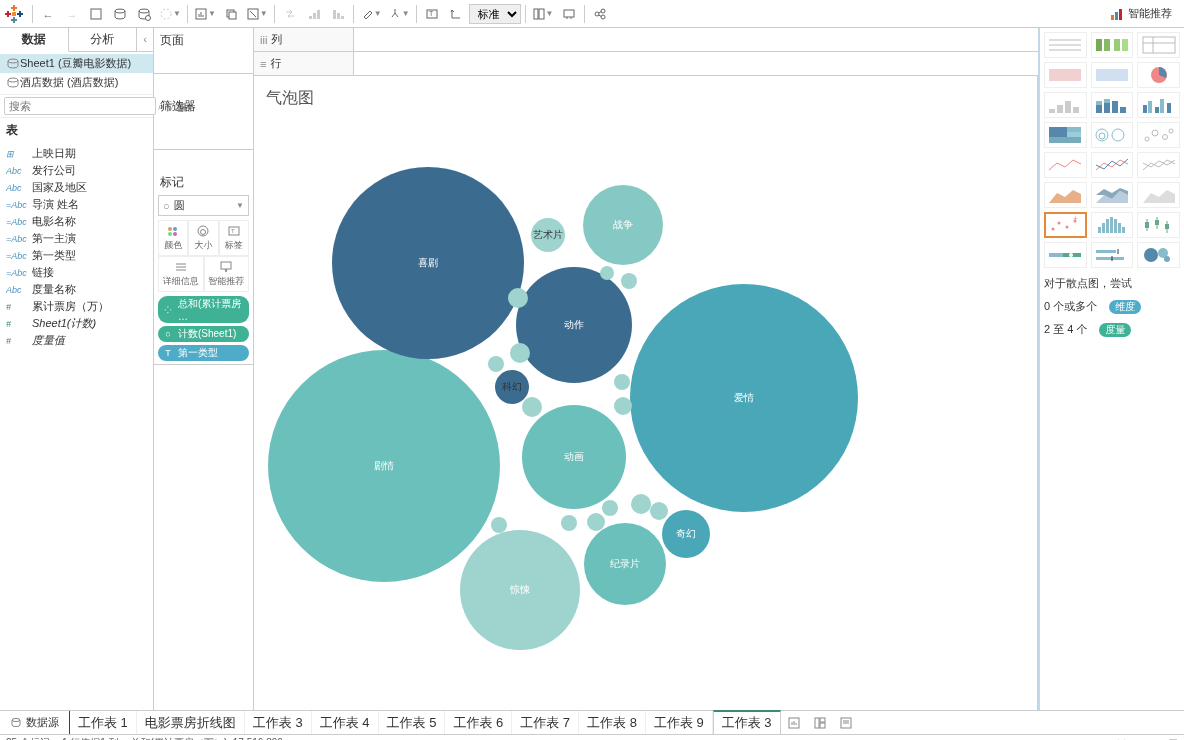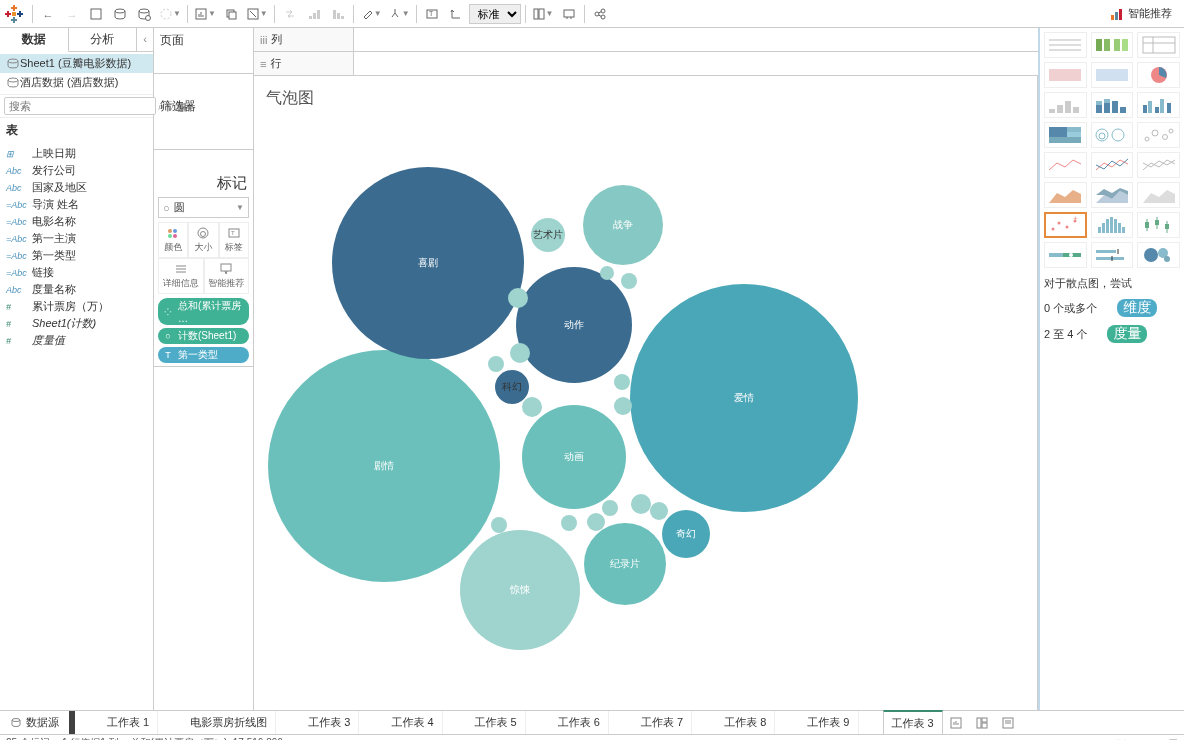--- a/index.html
+++ b/index.html
@@ -35,21 +35,21 @@
 .field-icon { width: 22px; font-size: 9px; color: #4e94bc; text-align: left; font-style: italic; }
 .field-icon.abc { color: #4e94bc; }
 .field-icon.num { color: #3a8b6f; }
 .field-icon.date { color: #4e94bc; }
 .field-name { font-size: 11px; }
 .field-italic .field-name { font-style: italic; }
 
 .mid-pane { width: 100px; border-right: 1px solid #ccc; display: flex; flex-direction: column; gap: 20px; }
 .mid-box { border-bottom: 1px solid #ccc; padding: 4px 6px; font-size: 12px; }
 .marks-panel { border-bottom: 1px solid #ccc; }
-.marks-header { padding: 4px 6px; font-size: 15px; text-align: right; }
+.marks-header { padding: 4px 6px; font-size: 12px; }
 .marks-type { margin: 0 4px 4px 4px; border: 1px solid #ccc; padding: 2px 4px; display: flex; align-items: center; gap: 4px; cursor: pointer; font-size: 11px; }
 .marks-grid { display: grid; grid-template-columns: 1fr 1fr 1fr; gap: 0; margin: 0 4px; }
 .marks-cell { border: 1px solid #eee; height: 36px; display: flex; flex-direction: column; align-items: center; justify-content: center; cursor: pointer; font-size: 9px; color: #666; }
 .marks-cell svg, .marks-cell .mico { width: 14px; height: 14px; margin-bottom: 1px; }
 .marks-grid2 { display: grid; grid-template-columns: 1fr 1fr; gap: 0; margin: 0 4px 4px 4px; }
 .pill { border-radius: 9px; padding: 1px 6px 1px 20px; margin: 3px 4px; font-size: 10px; position: relative; display: flex; align-items: center; color: #fff; }
 .pill.green { background: #3fb194; }
 .pill.blue { background: #4eacc9; }
 .pill-ico { position: absolute; left: 4px; width: 12px; height: 12px; display: flex; align-items: center; justify-content: center; font-size: 9px; }
 
@@ -60,27 +60,27 @@
 .viz-area { flex: 1; border-right: 1px solid #ccc; background: #fff; position: relative; padding: 12px; }
 .viz-title { font-size: 16px; color: #555; margin-bottom: 8px; }
 .bubbles { position: relative; width: 100%; height: 580px; }
 .bubble { position: absolute; border-radius: 50%; display: flex; align-items: center; justify-content: center; font-size: 10px; color: #fff; }
 
 .right-pane { width: 146px; border-left: 2px solid #c0d8e8; padding: 4px; background: #fff; }
 .rec-grid { display: grid; grid-template-columns: 1fr 1fr 1fr; gap: 4px; }
 .rec-cell { height: 26px; border: 1px solid #eee; cursor: pointer; display: flex; align-items: center; justify-content: center; overflow: hidden; }
 .rec-cell.sel { border: 2px solid #e58a3a; }
 .rec-hint { margin-top: 8px; font-size: 11px; }
-.rec-pill { display: inline-block; border-radius: 8px; padding: 0 6px; color: #fff; font-size: 14px; margin-left: 20px; }
+.rec-pill { display: inline-block; border-radius: 8px; padding: 0 6px; color: #fff; font-size: 10px; margin-left: 12px; }
 .rec-pill.blue { background: #4eacc9; }
 .rec-pill.green { background: #3fb194; }
 
 .sheet-tabs { height: 24px; border-top: 1px solid #ccc; display: flex; align-items: stretch; }
-.sheet-tab-ds { padding: 0 10px; display: flex; align-items: center; gap: 4px; border-right: 6px solid #404040; cursor: pointer; }
-.sheet-tab { padding: 0 8px; display: flex; align-items: center; border-right: 1px solid #eee; cursor: pointer; font-size: 11px; margin-left: 24px; }
+.sheet-tab-ds { padding: 0 10px; display: flex; align-items: center; gap: 4px; border-right: 1px solid #404040; cursor: pointer; }
+.sheet-tab { padding: 0 8px; display: flex; align-items: center; border-right: 1px solid #eee; cursor: pointer; font-size: 13px; }
 .sheet-tab.active { background: #fff; border-top: 2px solid #3a8b6f; border-left: 1px solid #ccc; border-right: 1px solid #ccc; margin-top: -1px; }
 .sheet-add { padding: 0 6px; display: flex; align-items: center; color: #888; cursor: pointer; }
 
 .status-bar { height: 16px; border-top: 1px solid #ccc; display: flex; align-items: center; padding: 0 6px; font-size: 10px; color: #555; gap: 12px; }
 .status-right { margin-left: auto; display: flex; gap: 6px; color: #999; }
 </style>
 </head>
 <body>
 
 <div class="toolbar">

